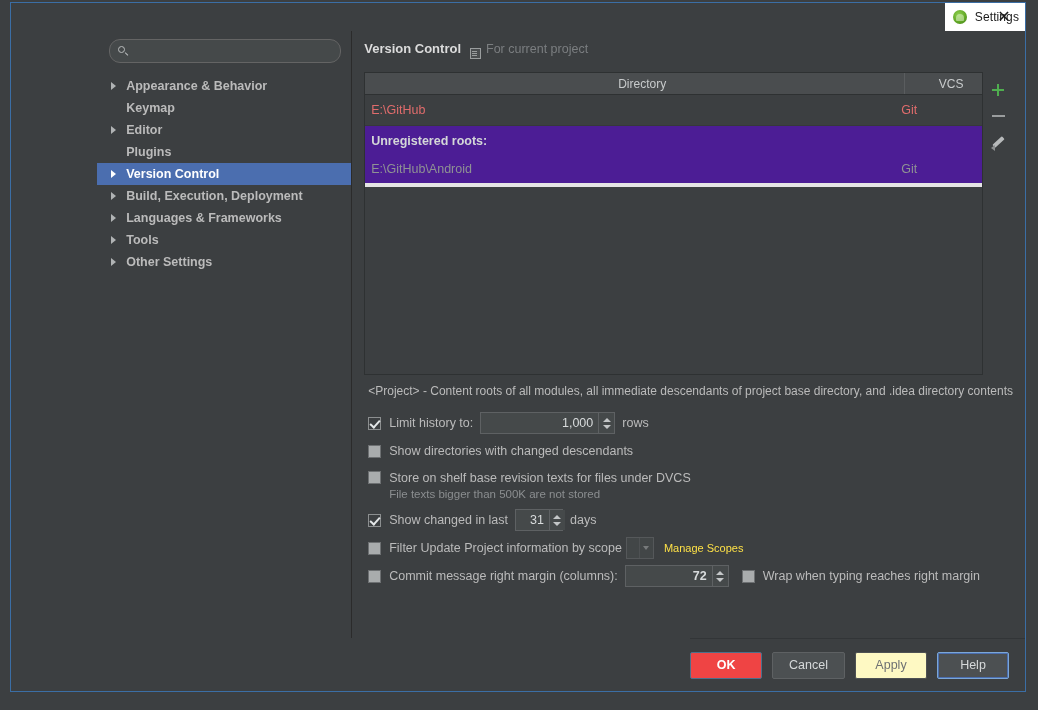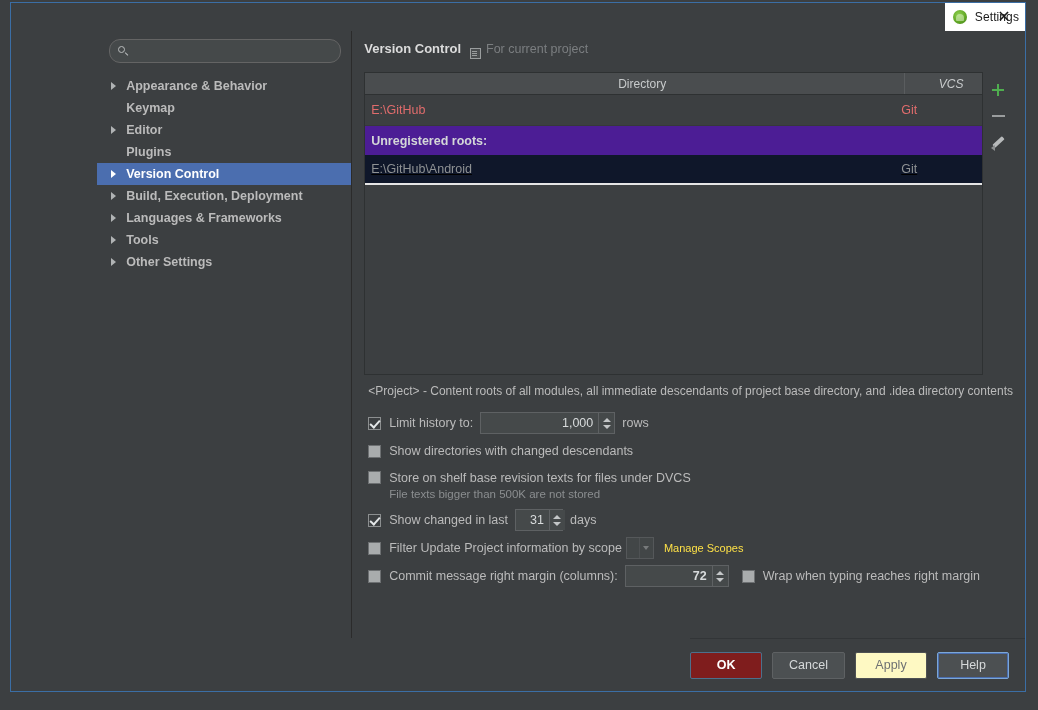--- a/index.html
+++ b/index.html
@@ -188,39 +188,38 @@
   .tbl-head {
     display: flex; height: 21px;
     background: #4a4d4f;
     border-bottom: 1px solid #2e3132;
   }
   .tbl-head .th {
     display: flex; align-items: center; justify-content: center;
     color: #c8cbcc; font-size: 12px; padding-left: 15px;
   }
   .tbl-head .th.dir { flex: 0 0 524px; border-right: 1px solid #5a5d5f; }
-  .tbl-head .th.vcs { flex: 1 1 auto; font-style: italic; }
+  .tbl-head .th.vcs { flex: 1 1 auto; }
 
   .tbl-row {
     display: flex; height: 30px; align-items: center;
     border-bottom: 1px solid #36393a;
   }
   .tbl-row .td { font-size: 12.5px; }
   .tbl-row .td.dir { flex: 0 0 524px; padding-left: 6px; }
   .tbl-row .td.vcs { flex: 1 1 auto; padding-left: 6px; }
   .tbl-row.registered .td { color: #e06c6c; }
   .tbl-row.group {
     background: #4c1d95; border-bottom: none; height: 29px;
   }
   .tbl-row.group .td { color: #d4d7d8; font-weight: bold; padding-left: 6px; }
   .tbl-row.unregistered {
-    background: #0f172a;
-    border-bottom: 2px solid #e5e5e5;
+    background: #4c1d95;
+    border-bottom: 4px solid #e5e5e5;
     height: 28px;
-    text-decoration: underline;
   }
   .tbl-row.unregistered .td { color: #8f9294; }
 
   #table-toolbar {
     width: 30px; flex: 0 0 30px;
     display: flex; flex-direction: column; align-items: center;
     padding-top: 5px;
   }
   .tb-btn {
     width: 26px; height: 26px;
@@ -368,21 +367,21 @@
     display: inline-flex; align-items: center; justify-content: center;
     border: 1px solid #5e6163;
     background: #4c5052;
     color: #d6d9da;
     border-radius: 2px;
     cursor: pointer;
     box-sizing: border-box;
     font-family: "Liberation Sans", sans-serif;
   }
   .btn.primary {
-    background: #7f1d1d;
+    background: #ef4444;
     border-color: #4c708c;
     color: #ffffff;
     font-weight: bold;
   }
   .btn.disabled {
     color: #6e7173;
     background: #fef9c3;
     border-color: #4e5153;
     cursor: default;
   }

